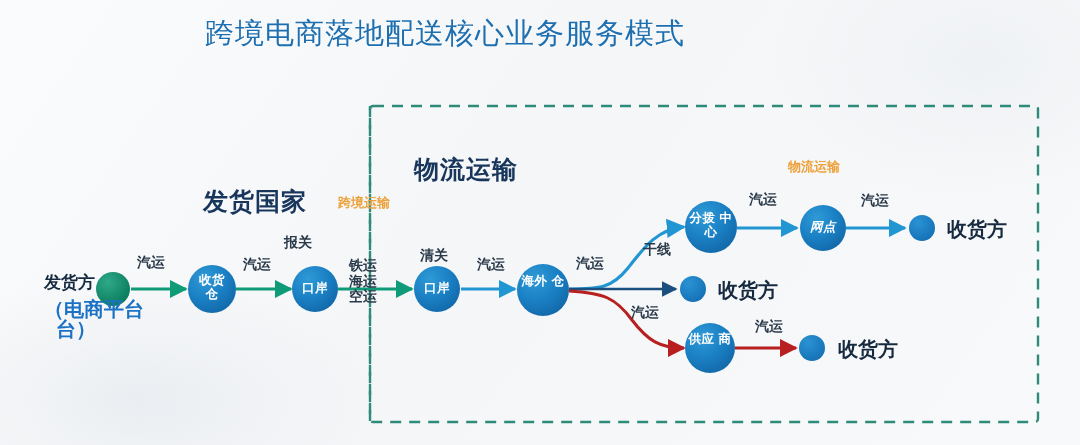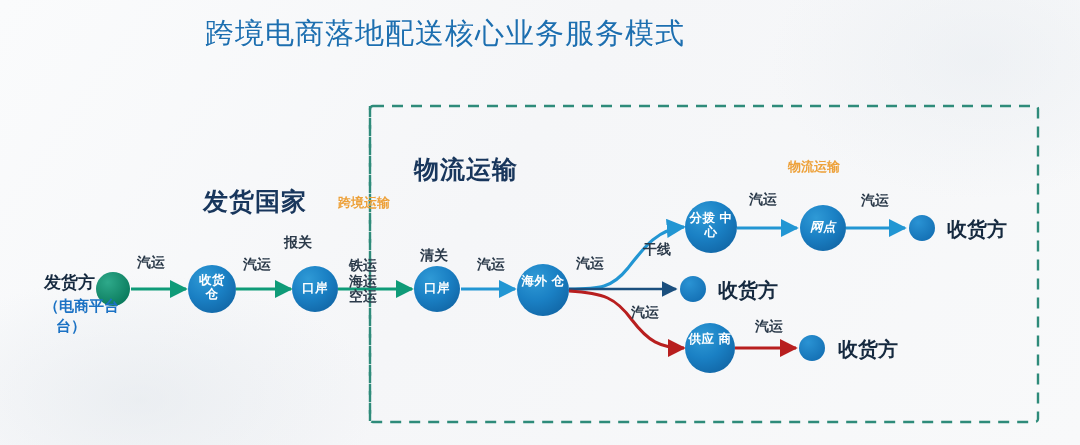--- a/index.html
+++ b/index.html
@@ -26,21 +26,21 @@
   .section-h{color:#18365c;font-weight:bold;font-size:25px;letter-spacing:1px;}
   .node-txt{
     color:#ffffff;font-size:12.5px;font-weight:bold;text-align:center;
     position:absolute;line-height:1.08;letter-spacing:.5px;
   }
   .edge-lbl{color:#2b3a4a;font-size:14px;font-weight:bold;text-align:center;}
   .ext-lbl{color:#15293f;font-size:16px;font-weight:bold;}
   .ext-lbl.big{font-size:20px;}
   .orange{color:#eda13a;font-size:13px;font-weight:bold;line-height:1.15;}
   .sender{color:#15293f;font-size:17px;font-weight:bold;}
-  .sender-sub{color:#1b72c4;font-size:15px;font-weight:bold;line-height:1.2;font-family:Liberation Serif, serif;}
+  .sender-sub{color:#1b72c4;font-size:20px;font-weight:bold;line-height:1.2;font-family:Liberation Serif, serif;}
   .stack{text-align:left;}
 </style>
 </head>
 <body>
 
 <div id="stage">
 
   <svg id="svgroot" width="1080" height="445">
     <defs>
       <radialGradient id="gGreen" cx="35%" cy="30%" r="75%">

